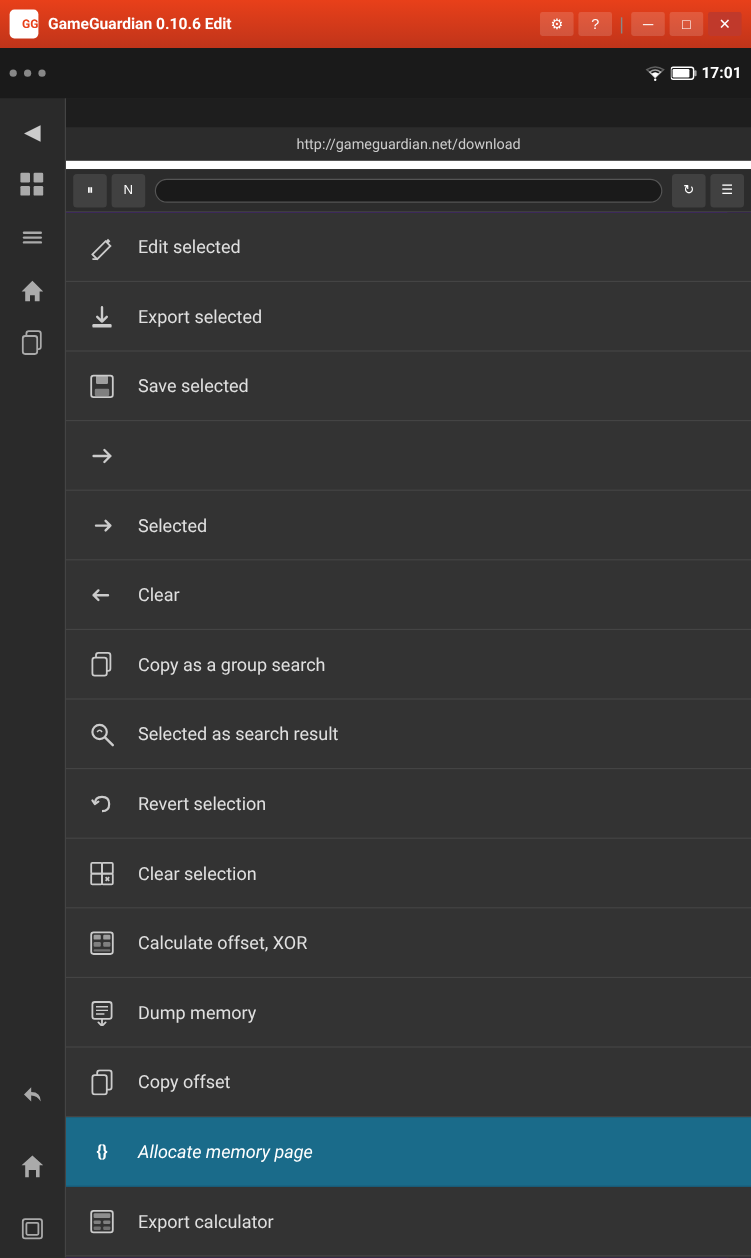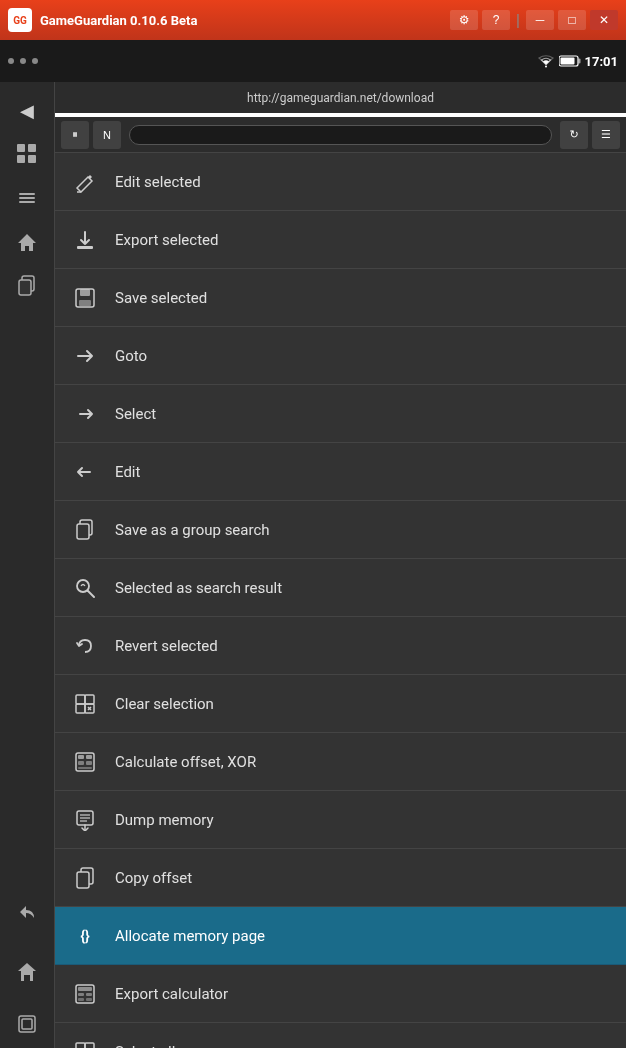--- a/index.html
+++ b/index.html
@@ -21,21 +21,21 @@
       align-items: center;
       padding: 0 8px;
       position: relative;
     }
     .title-bar-icon {
       width: 24px;
       height: 24px;
       background: #fff;
       border-radius: 4px;
       margin-right: 8px;
-      display: flex; align-items: center; justify-content: center;
+      display: flex; align-items: center; justify-content: flex-end;
       font-size: 10px; font-weight: bold; color: #e8401a;
     }
     .title-bar-text {
       color: #fff;
       font-size: 13px;
       font-weight: bold;
       flex: 1;
     }
     .title-bar-controls {
       display: flex;
@@ -107,21 +107,22 @@
       overflow: hidden;
     }
 
     
     .url-bar-area {
       background: #2c2c2c;
       height: 35px;
       display: flex;
       align-items: center;
       justify-content: center;
-      border-bottom: 4px solid #ffffff;
+      border-bottom: 7px solid #ffffff;
+      margin-top: 24px;
     }
     .url-text {
       color: #ccc;
       font-size: 12px;
     }
 
     
     .overlay-close {
       position: absolute;
       top: 35px;
@@ -251,30 +252,30 @@
       justify-content: center;
       color: #ccc;
       font-size: 18px;
       flex-shrink: 0;
     }
     .menu-label {
       color: #e0e0e0;
       font-size: 15px;
       flex: 1;
     }
-    .menu-item.active .menu-label { color: #fff; }
+    .menu-item.active .menu-label { color: #fff; font-style: italic; }
   </style>
 </head>
 <body>
 
 <div class="title-bar">
   <div class="title-bar-icon">
     <span>GG</span>
   </div>
-  <span class="title-bar-text">GameGuardian 0.10.6 Beta</span>
+  <span class="title-bar-text">GameGuardian 0.10.6 Edit</span>
   <div class="title-bar-controls">
     <button class="title-ctrl-btn">⚙</button>
     <button class="title-ctrl-btn">?</button>
     <span style="color:#888;margin:0 2px;">|</span>
     <button class="title-ctrl-btn">─</button>
     <button class="title-ctrl-btn">□</button>
     <button class="title-ctrl-btn" style="background:#c0392b;">✕</button>
   </div>
 </div>
 
@@ -470,70 +471,69 @@
           </div>
           <span class="menu-label">Save selected</span>
         </div>
 
         <div class="menu-item">
           <div class="menu-icon">
             <svg width="22" height="22" viewBox="0 0 22 22">
               <path d="M4 11 L18 11 M13 6 L18 11 L13 16" stroke="#ccc" stroke-width="2" fill="none" stroke-linecap="round" stroke-linejoin="round"></path>
             </svg>
           </div>
-          <span class="menu-label">Goto</span>
         </div>
 
         <div class="menu-item">
           <div class="menu-icon">
             <svg width="22" height="22" viewBox="0 0 22 22">
               <path d="M6 11 L18 11 M14 7 L18 11 L14 15" stroke="#ccc" stroke-width="2" fill="none" stroke-linecap="round" stroke-linejoin="round"></path>
             </svg>
           </div>
-          <span class="menu-label">Select</span>
+          <span class="menu-label">Selected</span>
         </div>
 
         <div class="menu-item">
           <div class="menu-icon">
             <svg width="22" height="22" viewBox="0 0 22 22">
               <path d="M16 11 L4 11 M8 7 L4 11 L8 15" stroke="#ccc" stroke-width="2" fill="none" stroke-linecap="round" stroke-linejoin="round"></path>
             </svg>
           </div>
-          <span class="menu-label">Edit</span>
+          <span class="menu-label">Clear</span>
         </div>
 
         <div class="menu-item">
           <div class="menu-icon">
             <svg width="22" height="22" viewBox="0 0 22 22">
               <rect x="6" y="1" width="12" height="15" rx="2" fill="none" stroke="#ccc" stroke-width="1.5"></rect>
               <rect x="3" y="5" width="12" height="15" rx="2" fill="#333" stroke="#ccc" stroke-width="1.5"></rect>
             </svg>
           </div>
-          <span class="menu-label">Save as a group search</span>
+          <span class="menu-label">Copy as a group search</span>
         </div>
 
         <div class="menu-item">
           <div class="menu-icon">
             <svg width="22" height="22" viewBox="0 0 22 22">
               <circle cx="9" cy="9" r="6" fill="none" stroke="#ccc" stroke-width="1.8"></circle>
               <line x1="13.5" y1="13.5" x2="20" y2="20" stroke="#ccc" stroke-width="2" stroke-linecap="round"></line>
               <path d="M7 9 Q9 6 11 9" fill="none" stroke="#ccc" stroke-width="1.3"></path>
             </svg>
           </div>
           <span class="menu-label">Selected as search result</span>
         </div>
 
         <div class="menu-item">
           <div class="menu-icon">
             <svg width="22" height="22" viewBox="0 0 22 22">
               <path d="M5 11 Q5 5 11 5 Q17 5 17 11 Q17 17 11 17" fill="none" stroke="#ccc" stroke-width="1.8"></path>
               <path d="M3 8 L5 11 L8 9" fill="none" stroke="#ccc" stroke-width="1.8" stroke-linecap="round" stroke-linejoin="round"></path>
             </svg>
           </div>
-          <span class="menu-label">Revert selected</span>
+          <span class="menu-label">Revert selection</span>
         </div>
 
         <div class="menu-item">
           <div class="menu-icon">
             <svg width="22" height="22" viewBox="0 0 22 22">
               <rect x="2" y="2" width="9" height="9" rx="1" fill="none" stroke="#ccc" stroke-width="1.5"></rect>
               <rect x="11" y="2" width="9" height="9" rx="1" fill="none" stroke="#ccc" stroke-width="1.5"></rect>
               <rect x="2" y="11" width="9" height="9" rx="1" fill="none" stroke="#ccc" stroke-width="1.5"></rect>
               <rect x="11" y="11" width="9" height="9" rx="1" fill="none" stroke="#ccc" stroke-width="1.5"></rect>
               <line x1="14" y1="14" x2="17" y2="17" stroke="#ccc" stroke-width="1.5"></line>

